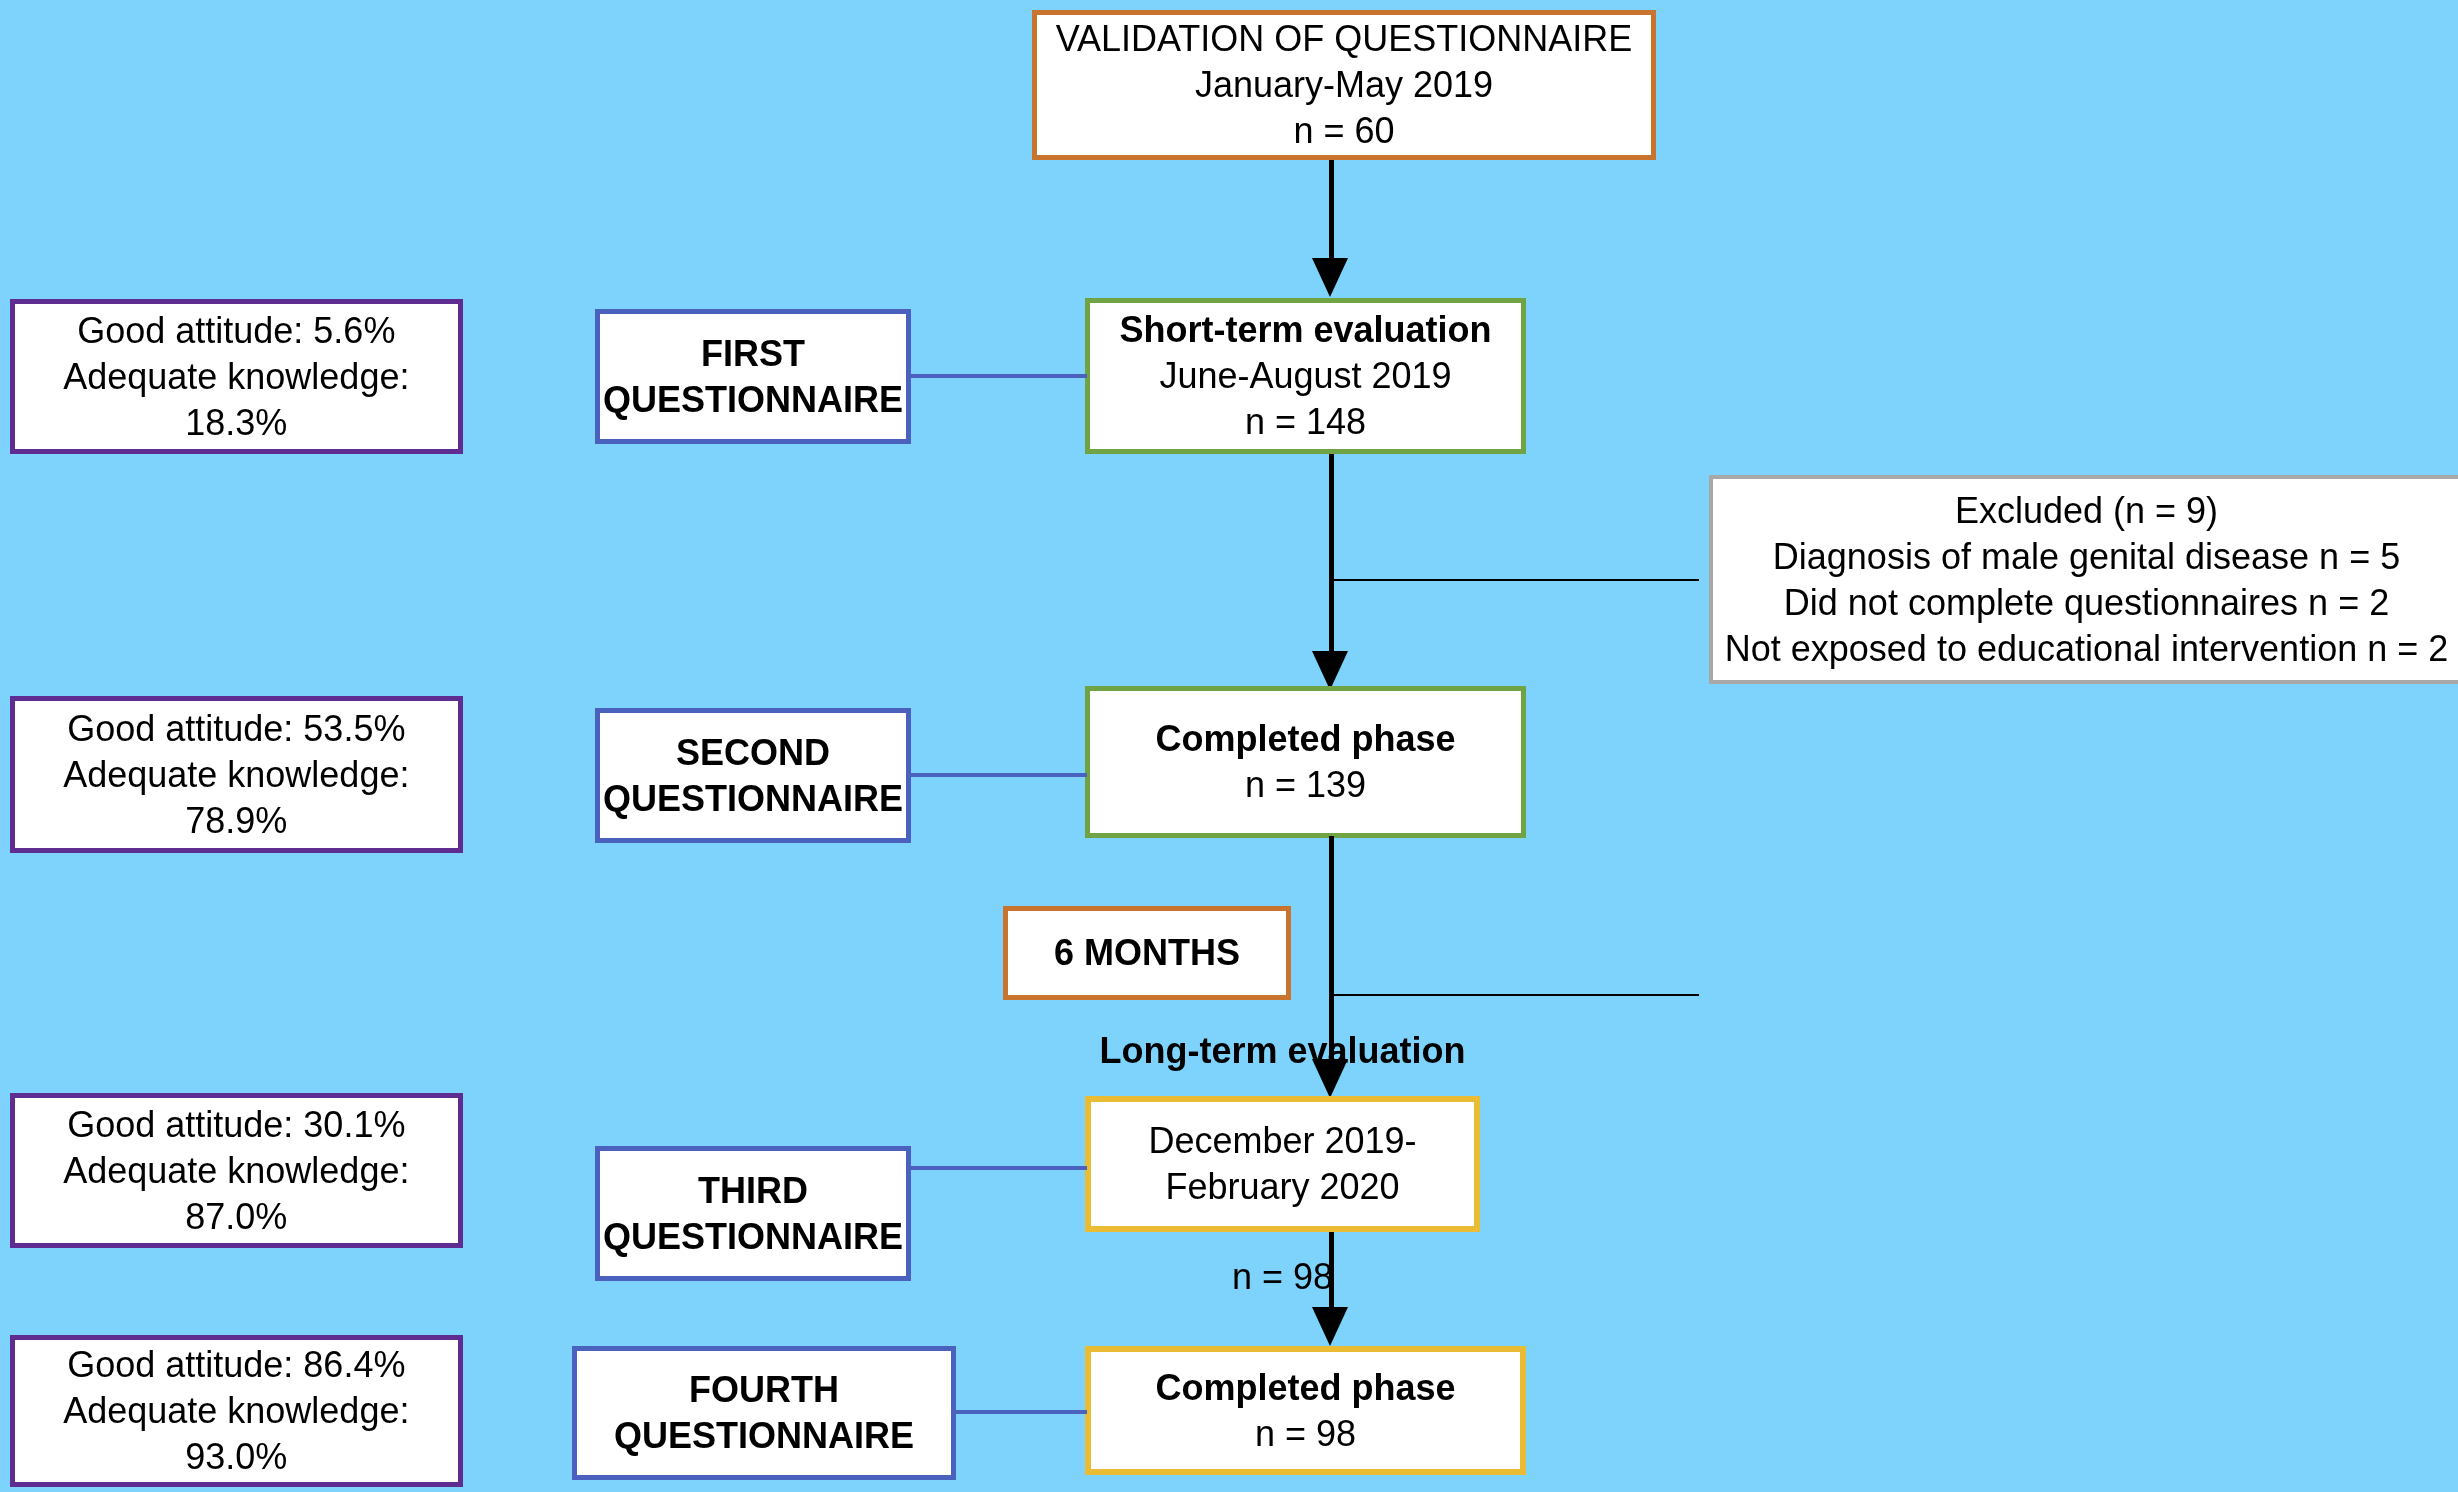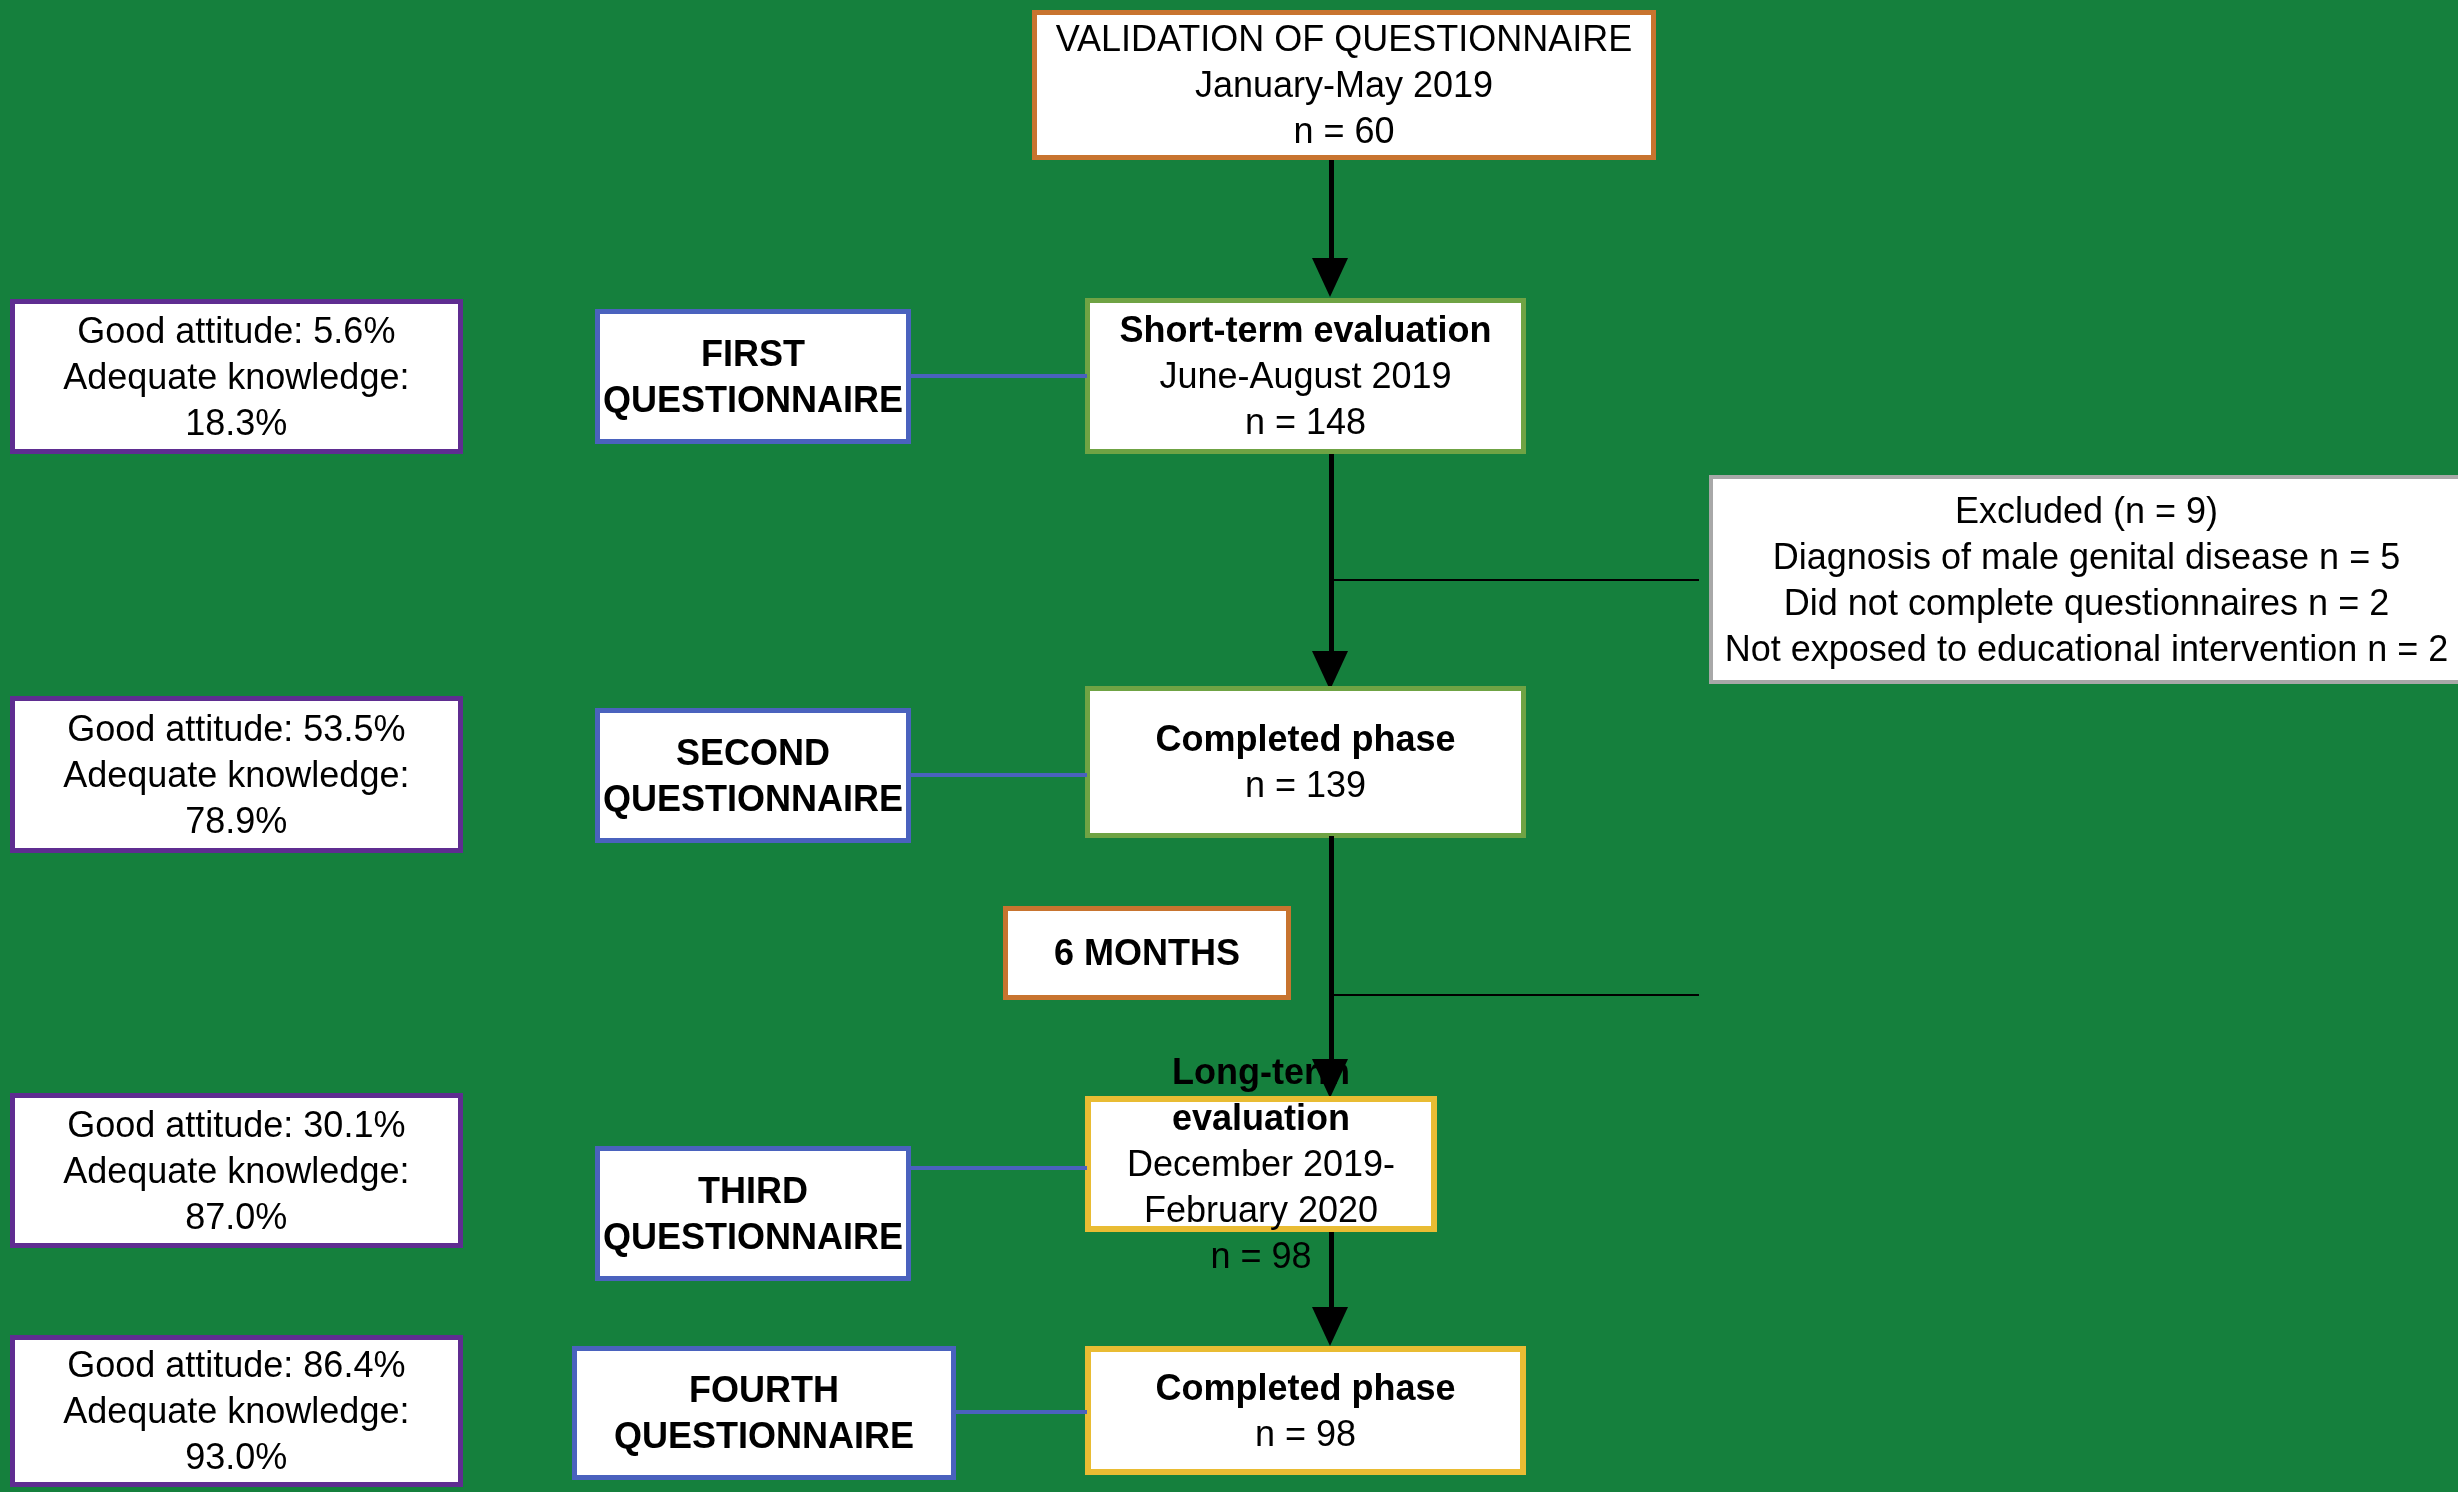--- a/index.html
+++ b/index.html
@@ -1,19 +1,19 @@
 <!DOCTYPE html>
 <html><head>
 <meta charset="utf-8">
 <style>
   html,body{margin:0;padding:0;background:#ffffff;}
   .canvas{
     position:relative;
     width:2458px;height:1493px;
-    background:#15803d;
+    background:#7dd3fc;
     font-family:"Liberation Sans", sans-serif;
     color:#000;
     overflow:hidden;
   }
   .box{
     position:absolute;
     box-sizing:border-box;
     background:#ffffff;
     display:flex;
     flex-direction:column;
@@ -70,21 +70,21 @@
   </div>
 
   <div class="vline" style="left:1329px;top:836px;height:225px;"></div>
   <div class="arrowhead" style="left:1312px;top:1059px;"></div>
   <div class="hline" style="left:1331px;top:994px;width:368px;"></div>
 
   <div class="box b-orange bold" style="left:1003px;top:906px;width:288px;height:94px;">
     <div>6 MONTHS</div>
   </div>
 
-  <div class="box b-yellow" style="left:1085px;top:1096px;width:352px;height:136px;">
+  <div class="box b-yellow" style="left:1085px;top:1096px;width:395px;height:136px;gap:44px;">
     <div class="bold">Long-term evaluation</div>
     <div>December 2019-February 2020</div>
     <div>n = 98</div>
   </div>
 
   <div class="vline" style="left:1329px;top:1232px;height:76px;"></div>
   <div class="arrowhead" style="left:1312px;top:1307px;"></div>
 
   <div class="box b-yellow" style="left:1085px;top:1346px;width:441px;height:129px;">
     <div class="bold">Completed phase</div>

